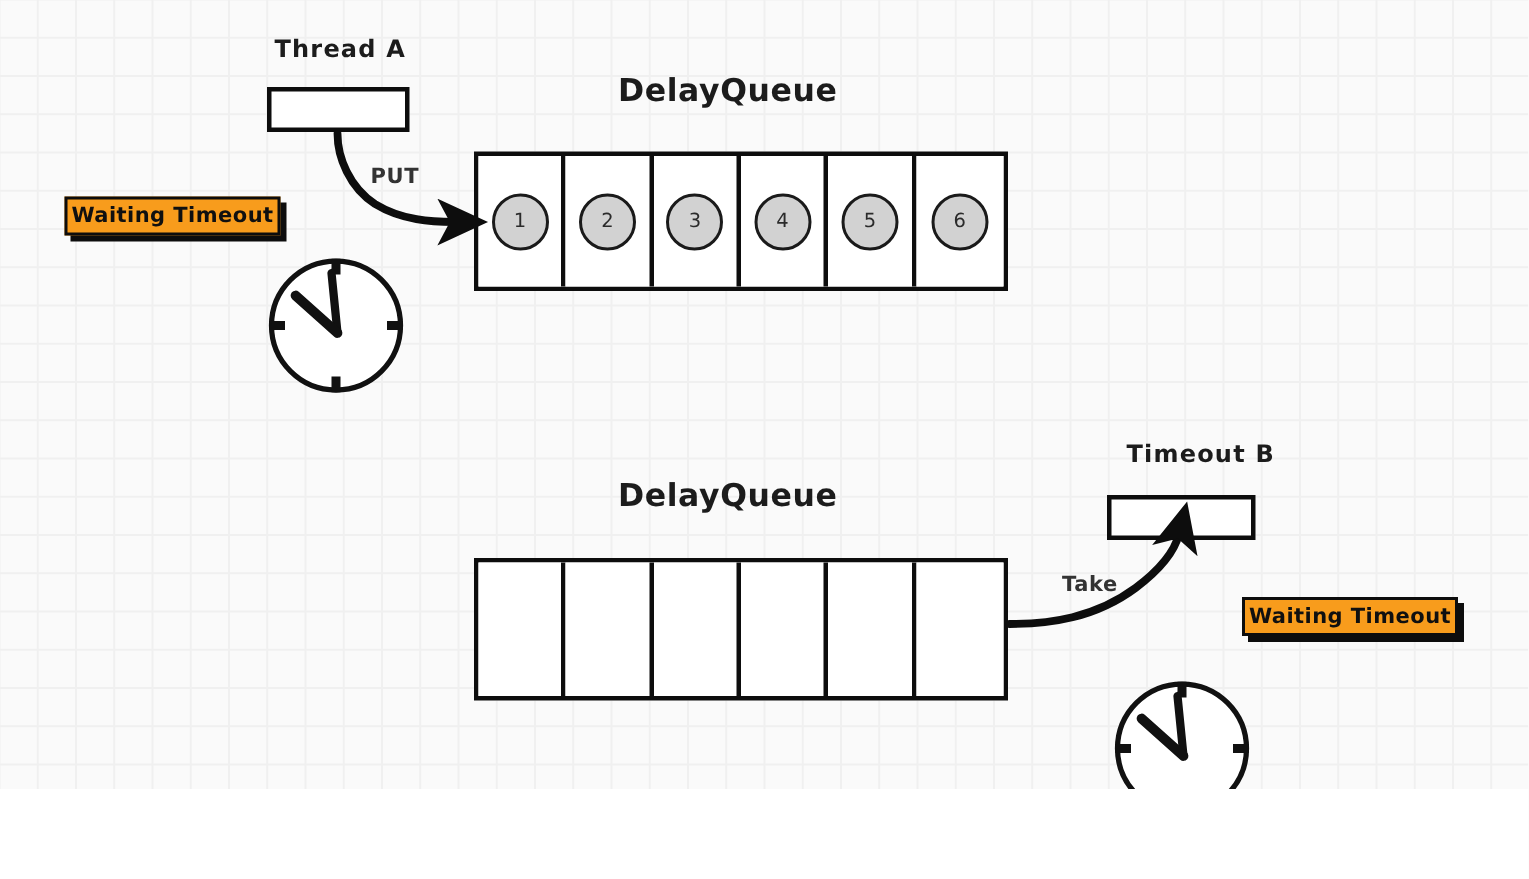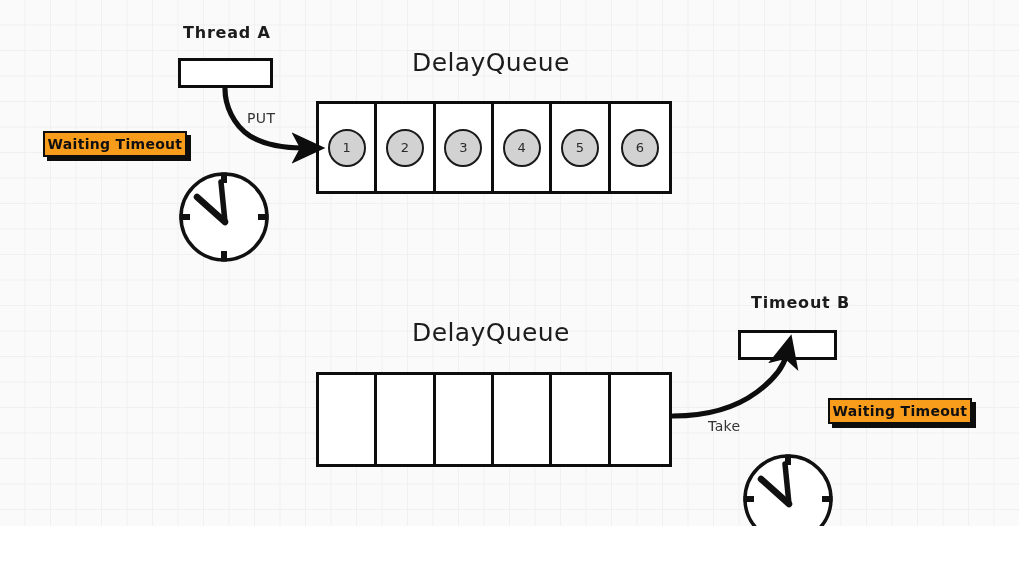--- a/index.html
+++ b/index.html
@@ -26,31 +26,31 @@
     width: 1019px;
     height: 586px;
   }
   .lbl {
     position: absolute;
     color: #1c1c1c;
     white-space: nowrap;
     letter-spacing: 0.4px;
   }
   .title-lbl {
-    font-size: 25px;
-    font-weight: 400;
+    font-size: 21px;
+    font-weight: 700;
   }
   .thread-lbl {
     font-size: 16px;
     font-weight: bold;
     letter-spacing: 0.8px;
   }
   .edge-lbl {
     font-size: 14px;
-    font-weight: 400;
+    font-weight: 700;
     color: #333333;
   }
   .thread-box {
     position: absolute;
     background: #ffffff;
     border: 3px solid #0d0d0d;
     box-sizing: border-box;
   }
   .badge {
     position: absolute;
@@ -156,21 +156,21 @@
     <line x1="49" y1="53" x2="45" y2="13" stroke="#111111" stroke-width="5.5" stroke-linecap="round"></line>
     <line x1="49" y1="53" x2="21" y2="28" stroke="#111111" stroke-width="6.5" stroke-linecap="round"></line>
   </svg>
 
   <div class="lbl thread-lbl" style="left:751px; top:293px;">Timeout B</div>
 
   <div class="thread-box" style="left:738px; top:330px; width:99px; height:30px;"></div>
 
   <div class="lbl title-lbl" style="left:412px; top:318px;">DelayQueue</div>
 
-  <div class="lbl edge-lbl" style="left:708px; top:382px;margin-top:36px;">Take</div>
+  <div class="lbl edge-lbl" style="left:708px; top:382px;">Take</div>
 
   <div class="queue" id="bottom-queue" style="left:316px; top:372px; width:356px; height:95px;">
       <div class="queue-cell" style="width: 16.6667%;"></div>
       <div class="queue-cell" style="width: 16.6667%;"></div>
       <div class="queue-cell" style="width: 16.6667%;"></div>
       <div class="queue-cell" style="width: 16.6667%;"></div>
       <div class="queue-cell" style="width: 16.6667%;"></div>
       <div class="queue-cell" style="width: 16.6667%;"></div>
     </div>
 

